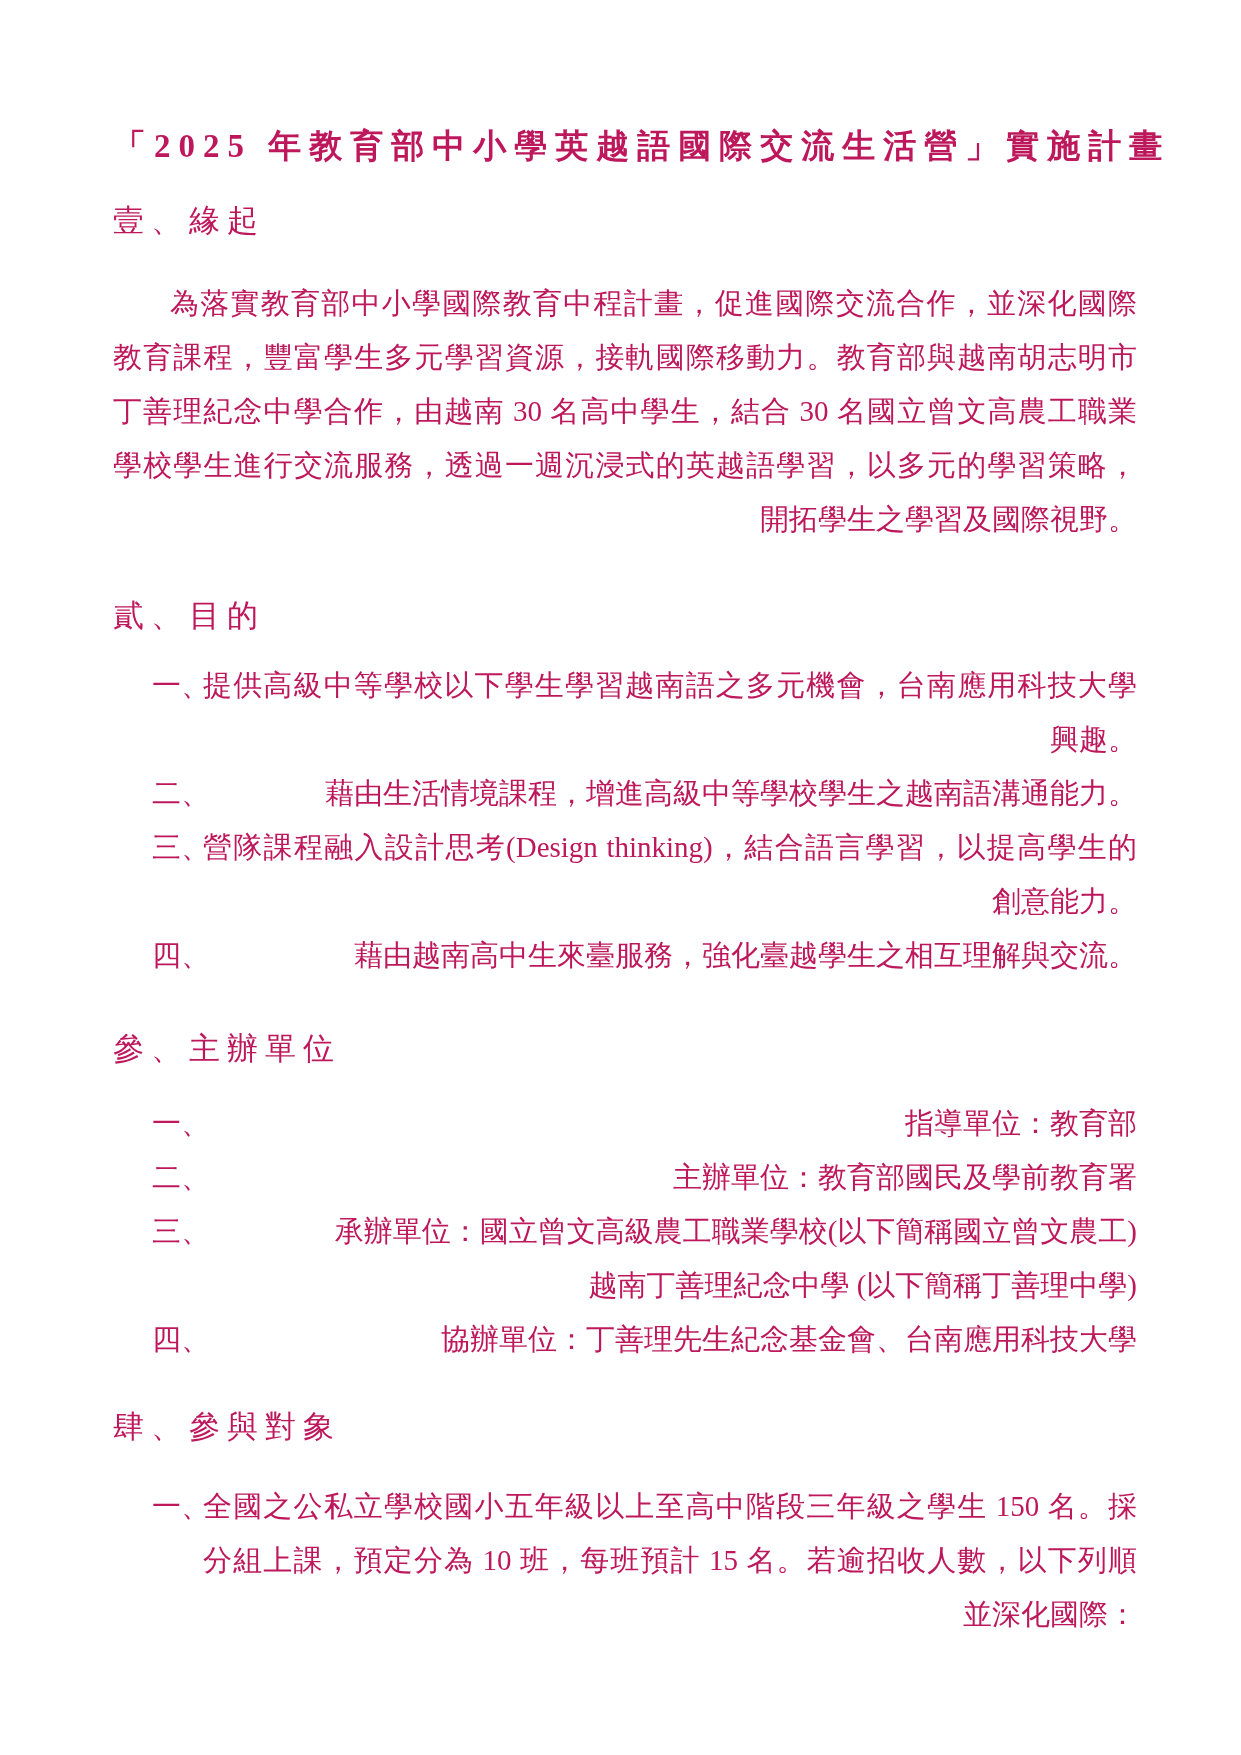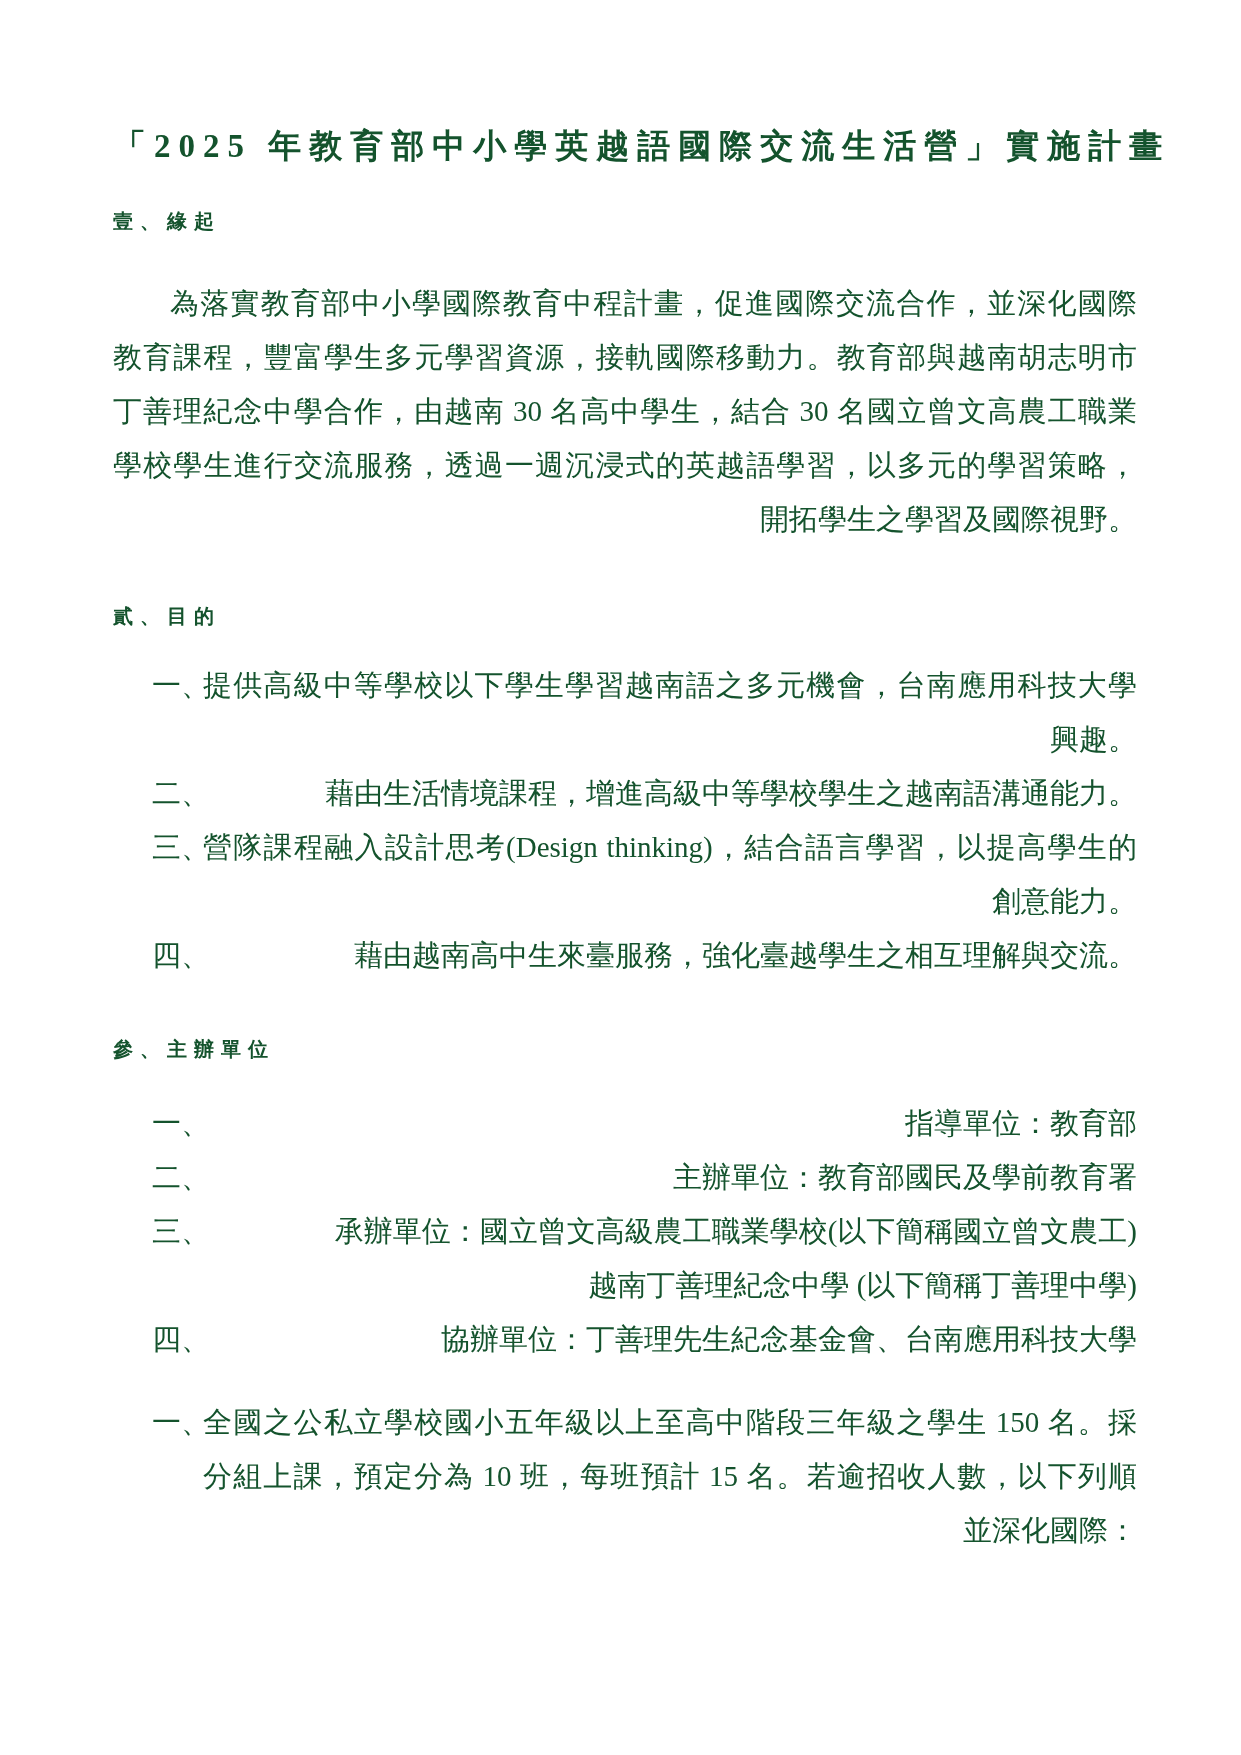--- a/index.html
+++ b/index.html
@@ -6,38 +6,38 @@
     margin: 0;
     padding: 0;
     background: #ffffff;
   }
   .page {
     position: relative;
     width: 1241px;
     height: 1755px;
     margin: 0 auto;
     background: #ffffff;
-    color: #14532d;
+    color: #be185d;
     box-sizing: border-box;
     padding: 124px 104px 10px 113px;
     font-family: "Liberation Serif", "DejaVu Serif", serif;
     overflow: hidden;
   }
   .doc-title {
     font-size: 33px;
     line-height: 44px;
     font-weight: bold;
     text-align: center;
     letter-spacing: 8px;
     white-space: nowrap;
   }
   .sec-heading {
-    font-size: 20px;
+    font-size: 31px;
     line-height: 46px;
-    font-weight: bold;
+    font-weight: normal;
     letter-spacing: 7px;
     white-space: nowrap;
   }
   .h-origin    { margin-top: 30px; }
   .para        { margin-top: 32px; }
   .h-purpose   { margin-top: 47px; }
   .items-purpose { margin-top: 19px; }
   .h-units     { margin-top: 44px; }
   .items-units { margin-top: 24px; }
   .h-target    { margin-top: 38px; }
@@ -124,20 +124,21 @@
       <span class="num">三、</span>
       <div class="line">承辦單位：國立曾文高級農工職業學校(以下簡稱國立曾文農工)</div>
       <div class="line cont-deep">越南丁善理紀念中學 (以下簡稱丁善理中學)</div>
     </div>
     <div class="item">
       <span class="num">四、</span>
       <div class="line">協辦單位：丁善理先生紀念基金會、台南應用科技大學</div>
     </div>
   </div>
 
+  <div class="sec-heading h-target">肆、參與對象</div>
 
   <div class="items-target">
     <div class="item">
       <span class="num">一、</span>
       <div class="line just">全國之公私立學校國小五年級以上至高中階段三年級之學生 150 名。採</div>
       <div class="line just">分組上課，預定分為 10 班，每班預計 15 名。若逾招收人數，以下列順</div>
       <div class="line">並深化國際：</div>
     </div>
   </div>
 

